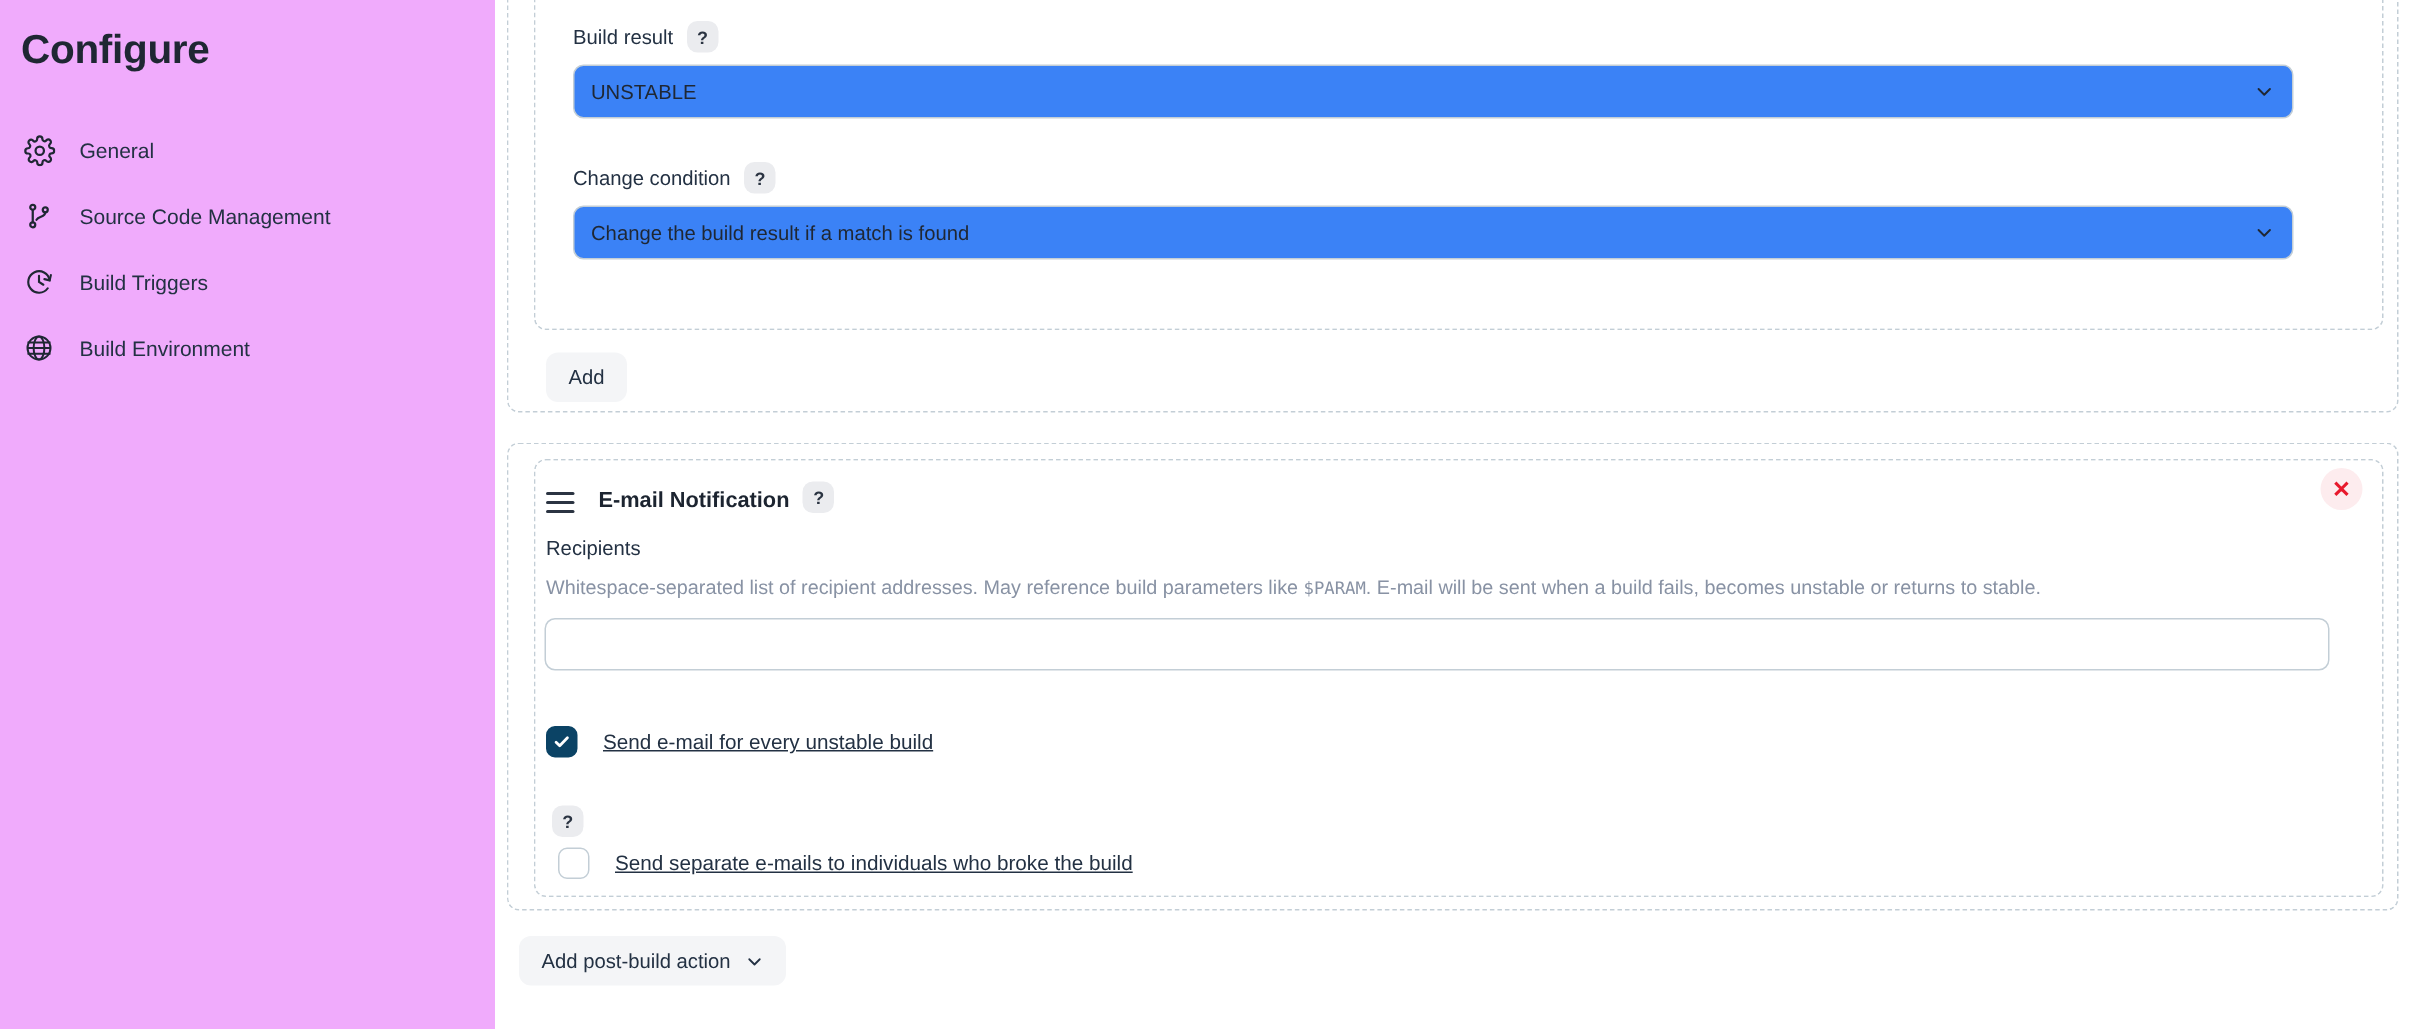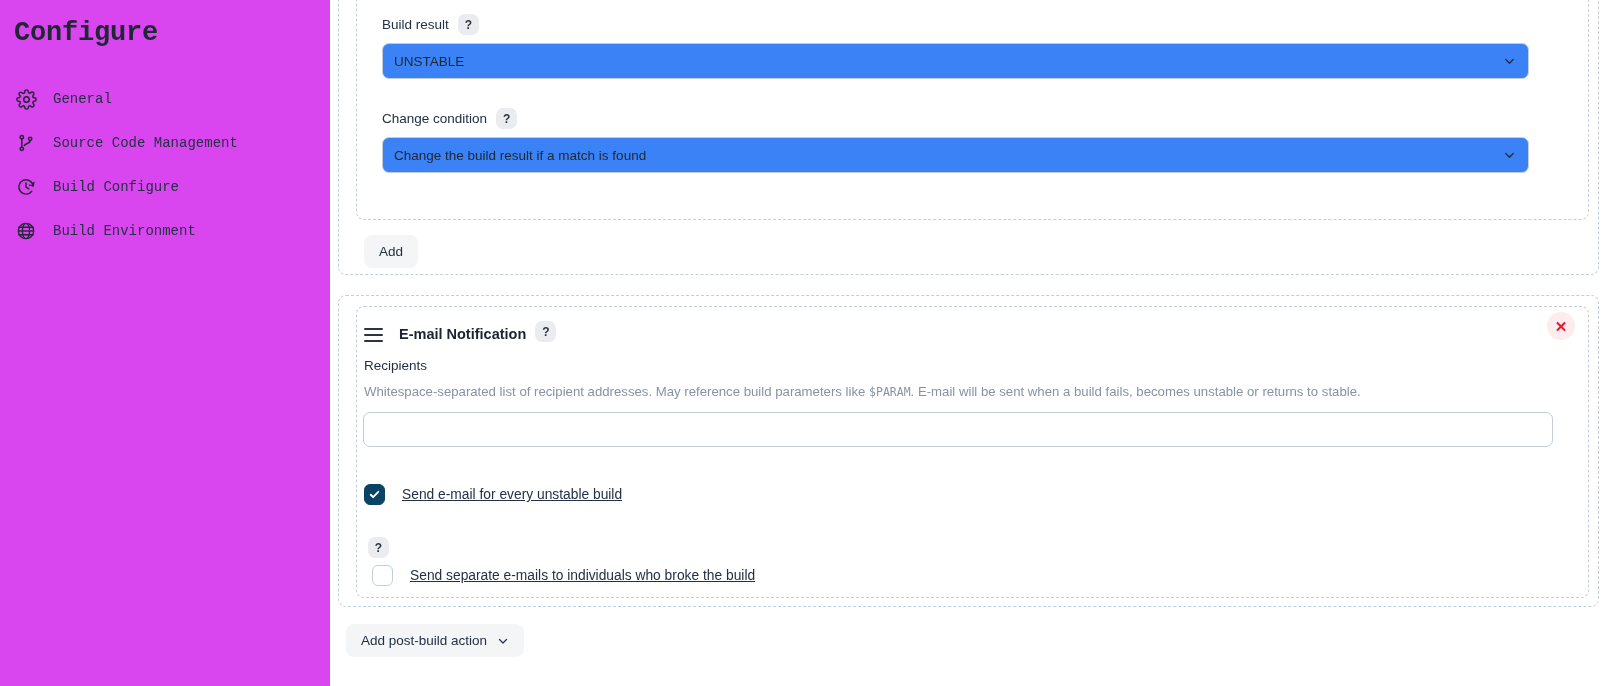--- a/index.html
+++ b/index.html
@@ -10,22 +10,21 @@
     font-family: "Liberation Sans", sans-serif;
     overflow: hidden;
   }
   .page { position: relative; width: 1607px; height: 686px; display: flex; }
 
   
   .sidebar {
     width: 330px;
     flex: 0 0 330px;
     padding: 0;
-    background: #d946ef;
-    font-family: Liberation Mono, monospace;
+    background: #f0abfc;
   }
   .page-title {
     font-size: 27px;
     font-weight: bold;
     color: #1f2733;
     letter-spacing: -0.2px;
     margin: 18px 0 0 14px;
   }
   .nav { margin-top: 30px; }
   .nav-item {
@@ -278,21 +277,21 @@
       </div>
 
       <div class="nav-item">
         <span class="ico">
           <svg width="20" height="20" viewBox="0 0 24 24" fill="none" stroke="currentColor" stroke-width="1.7" stroke-linecap="round">
             <path d="M20.5 10.5A8.6 8.6 0 1 0 19 17"></path>
             <path d="M12 7v5l3.5 2.2"></path>
             <path d="M21.5 6.5l-1 4.2-4.2-1"></path>
           </svg>
         </span>
-        <span class="lbl">Build Configure</span>
+        <span class="lbl">Build Triggers</span>
       </div>
 
       <div class="nav-item">
         <span class="ico">
           <svg width="20" height="20" viewBox="0 0 24 24" fill="none" stroke="currentColor" stroke-width="1.6">
             <circle cx="12" cy="12" r="9.2"></circle>
             <path d="M2.8 12h18.4"></path>
             <path d="M2.8 7.5h18.4M2.8 16.5h18.4"></path>
             <ellipse cx="12" cy="12" rx="4.3" ry="9.2"></ellipse>
           </svg>

